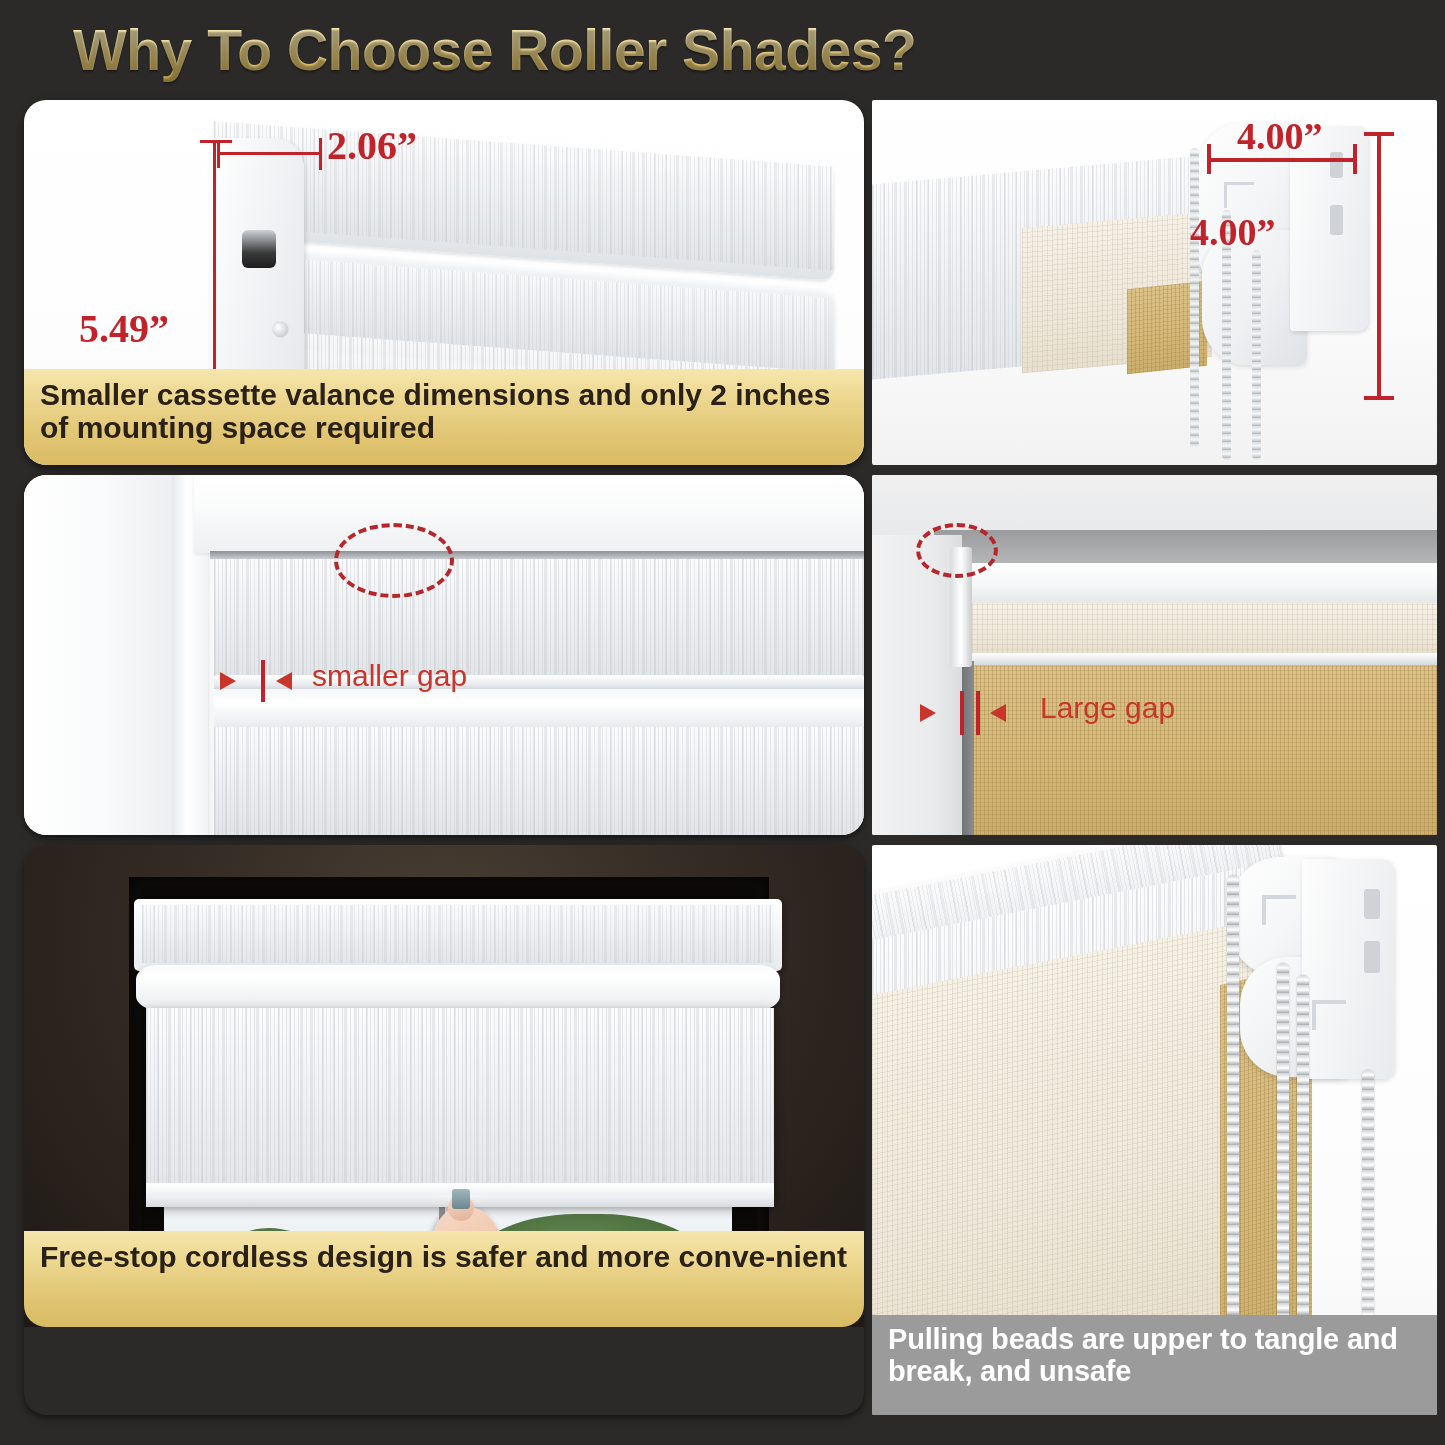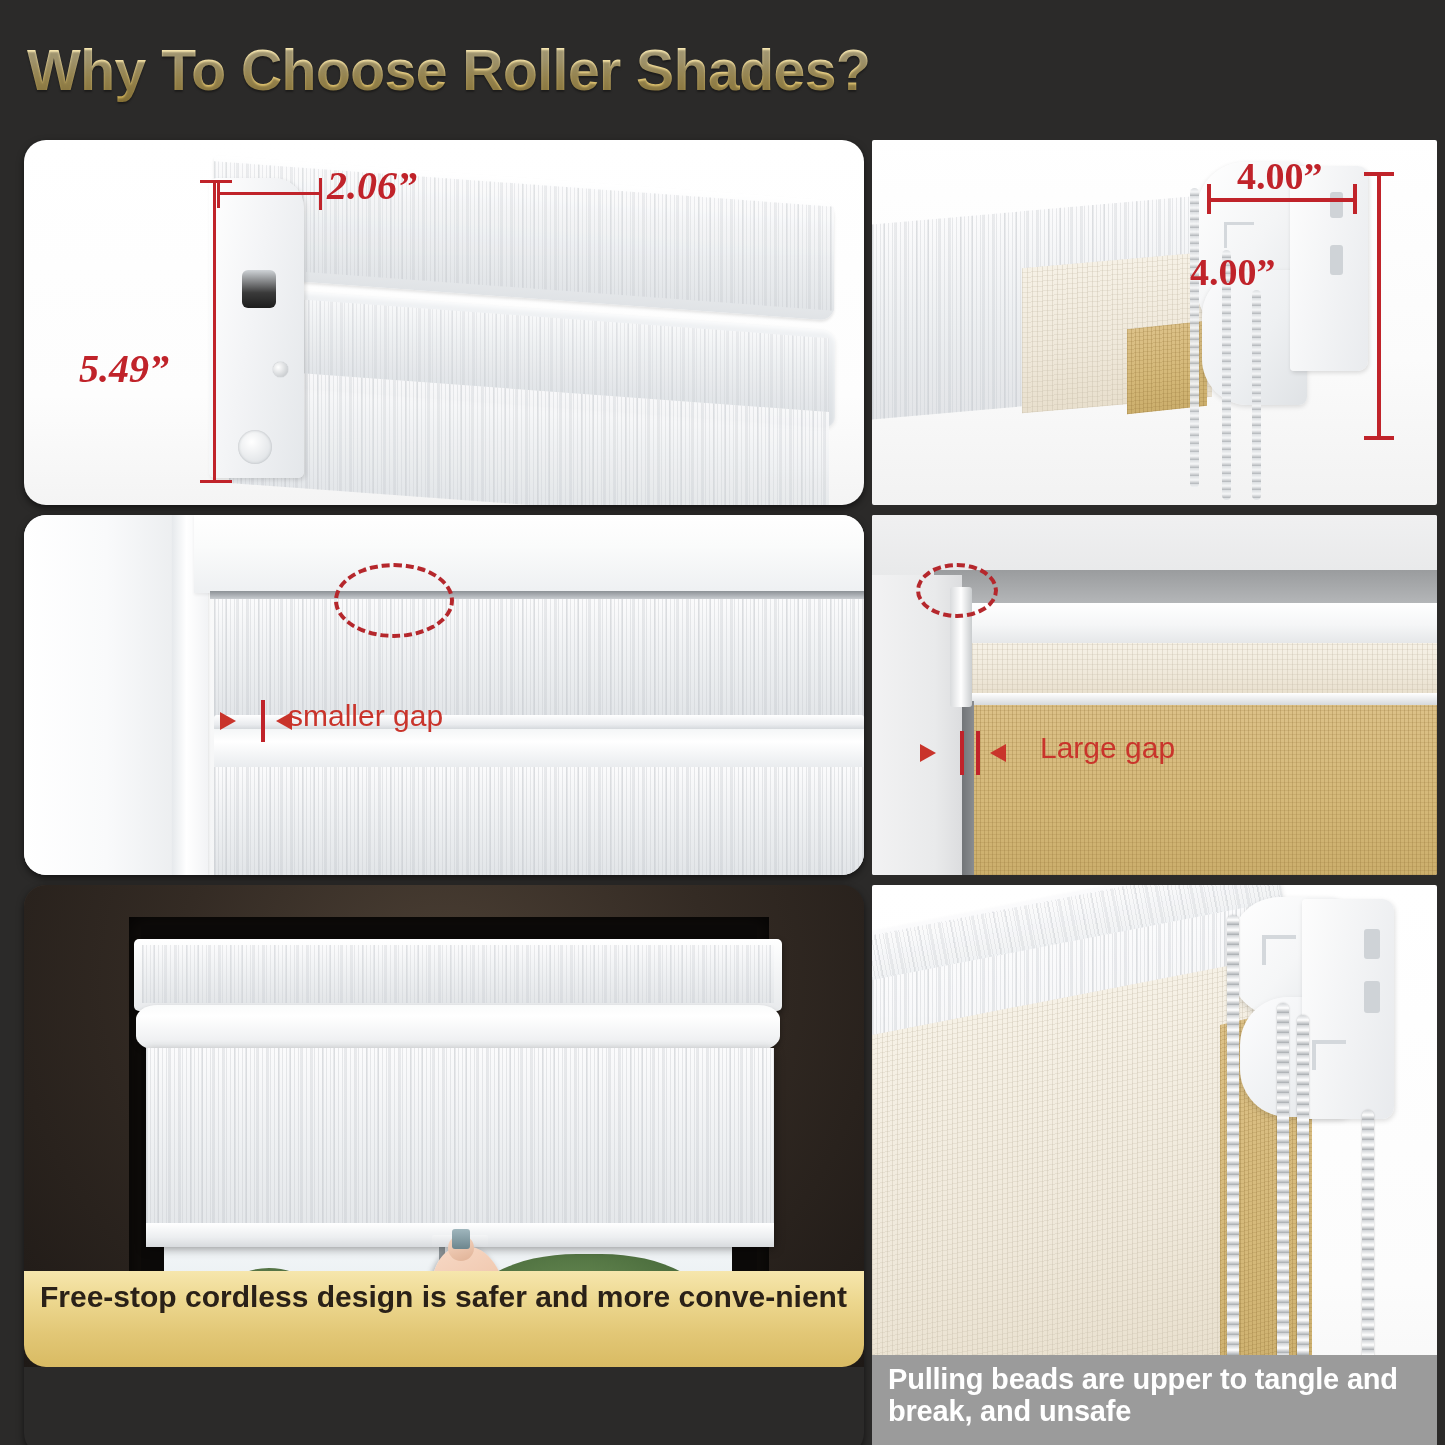--- a/index.html
+++ b/index.html
@@ -6,24 +6,25 @@
   html, body { width: 1445px; height: 1445px; }
   body {
     background: #2b2a29;
     font-family: "Liberation Sans", sans-serif;
     overflow: hidden;
     position: relative;
   }
 
   
   .title-bar {
-    height: 140px;
+    height: 100px;
     display: flex;
     align-items: center;
     padding-left: 27px;
+    margin-left: 46px;
   }
   .title {
     font-size: 57px;
     font-weight: bold;
     letter-spacing: -0.5px;
     background: linear-gradient(180deg,#fdf0c0 0%,#f3e0a4 35%,#e3c878 62%,#c9a94f 100%);
     -webkit-background-clip: text;
     background-clip: text;
     color: transparent;
     -webkit-text-fill-color: transparent;
@@ -130,21 +131,21 @@
 </head>
 <body>
 
 <div class="title-bar">
   <div class="title">Why To Choose Roller Shades?</div>
 </div>
 
 <div class="grid">
 
   <div class="panel good">
-    <div class="photo" style="height:365px;background:linear-gradient(180deg,#ffffff 0%,#fdfdfd 70%,#f4f4f4 100%);font-style:italic;">
+    <div class="photo" style="height:365px;background:linear-gradient(180deg,#ffffff 0%,#fdfdfd 70%,#f4f4f4 100%);">
 
       <div style="position:absolute;left:190px;top:38px;width:620px;height:120px;
            transform:skewY(4.2deg);border-radius:4px 14px 14px 4px;
            background:linear-gradient(180deg,#ffffff 0%,#f7f8f9 25%,#eceef0 70%,#e0e3e6 100%);
            box-shadow:0 2px 3px rgba(0,0,0,0.10);">
         <div class="fabric-white" style="position:absolute;inset:6px 0 10px 0;opacity:0.85;"></div>
       </div>
 
       <div style="position:absolute;left:196px;top:168px;width:615px;height:98px;
            transform:skewY(4.2deg);border-radius:40px 12px 12px 40px;
@@ -169,20 +170,21 @@
       <div class="rline" style="left:193px;top:52px;width:105px;height:3px;"></div>
       <div class="rline" style="left:193px;top:40px;width:3px;height:28px;"></div>
       <div class="rline" style="left:295px;top:38px;width:3px;height:32px;"></div>
       <div class="dim-label" style="left:303px;top:22px;font-size:40px;">2.06”</div>
 
       <div class="rline" style="left:189px;top:40px;width:3px;height:303px;"></div>
       <div class="rline" style="left:176px;top:40px;width:32px;height:3px;"></div>
       <div class="rline" style="left:176px;top:340px;width:32px;height:3px;"></div>
       <div class="dim-label" style="left:55px;top:205px;font-size:40px;">5.49”</div>
 
+      <div class="cap gold">Smaller cassette valance dimensions and only 2 inches of mounting space required</div>
     </div>
   </div>
 
   <div class="panel bad">
     <div class="photo" style="height:365px;background:linear-gradient(180deg,#ffffff 0%,#fbfbfb 60%,#f2f2f2 100%);">
 
       <div class="fabric-white" style="position:absolute;left:0;top:70px;width:330px;height:195px;transform:skewY(-5deg);opacity:0.95;"></div>
       <div class="fabric-cream" style="position:absolute;left:150px;top:120px;width:190px;height:145px;transform:skewY(-5deg);"></div>
       <div class="fabric-tan" style="position:absolute;left:255px;top:185px;width:80px;height:85px;transform:skewY(-6deg);"></div>
 
@@ -239,21 +241,21 @@
            background:linear-gradient(180deg,#ffffff,#e9ebee 60%,#cdd1d5);border-radius:3px;"></div>
       <div style="position:absolute;left:190px;top:214px;width:650px;height:42px;
            background:linear-gradient(180deg,#f4f6f7 0%,#ffffff 30%,#e6e9ec 100%);border-radius:0 0 6px 6px;"></div>
       <div class="fabric-white" style="position:absolute;left:190px;top:252px;width:650px;height:108px;"></div>
 
       <div class="dashed-ellipse" style="left:310px;top:48px;width:120px;height:75px;"></div>
 
       <div class="rline" style="left:237px;top:185px;width:4px;height:42px;"></div>
       <div class="arrow-r" style="left:196px;top:197px;"></div>
       <div class="arrow-l" style="left:252px;top:197px;"></div>
-      <div class="gap-label" style="left:264px;top:184px;">smaller gap</div>
+      <div class="gap-label" style="left:288px;top:184px;">smaller gap</div>
 
     </div>
   </div>
 
   <div class="panel bad">
     <div class="photo" style="height:360px;background:linear-gradient(180deg,#ededee 0%,#e6e7e8 100%);">
 
       <div style="position:absolute;left:0;top:0;width:565px;height:62px;
            background:linear-gradient(180deg,#f0f0f1,#e8e9ea);"></div>
       <div style="position:absolute;left:62px;top:55px;width:503px;height:36px;

